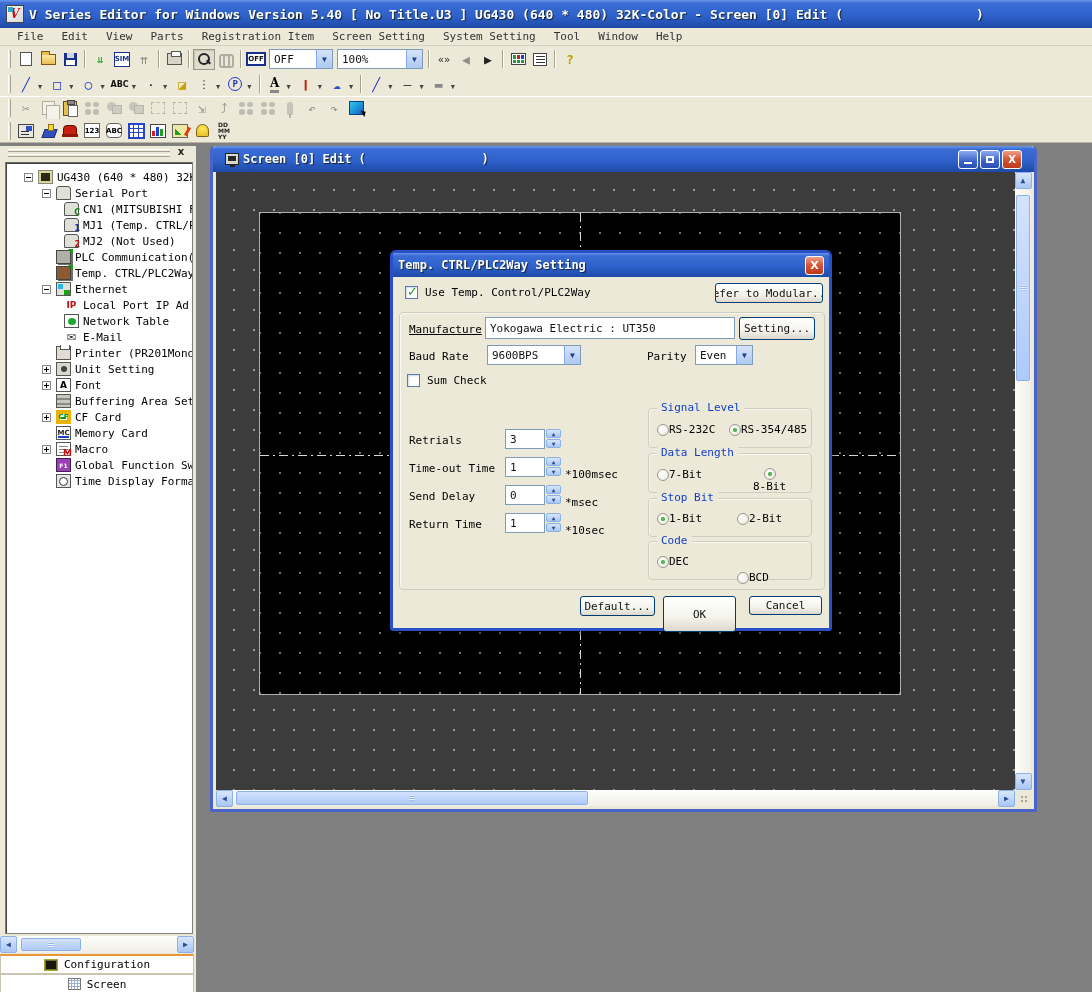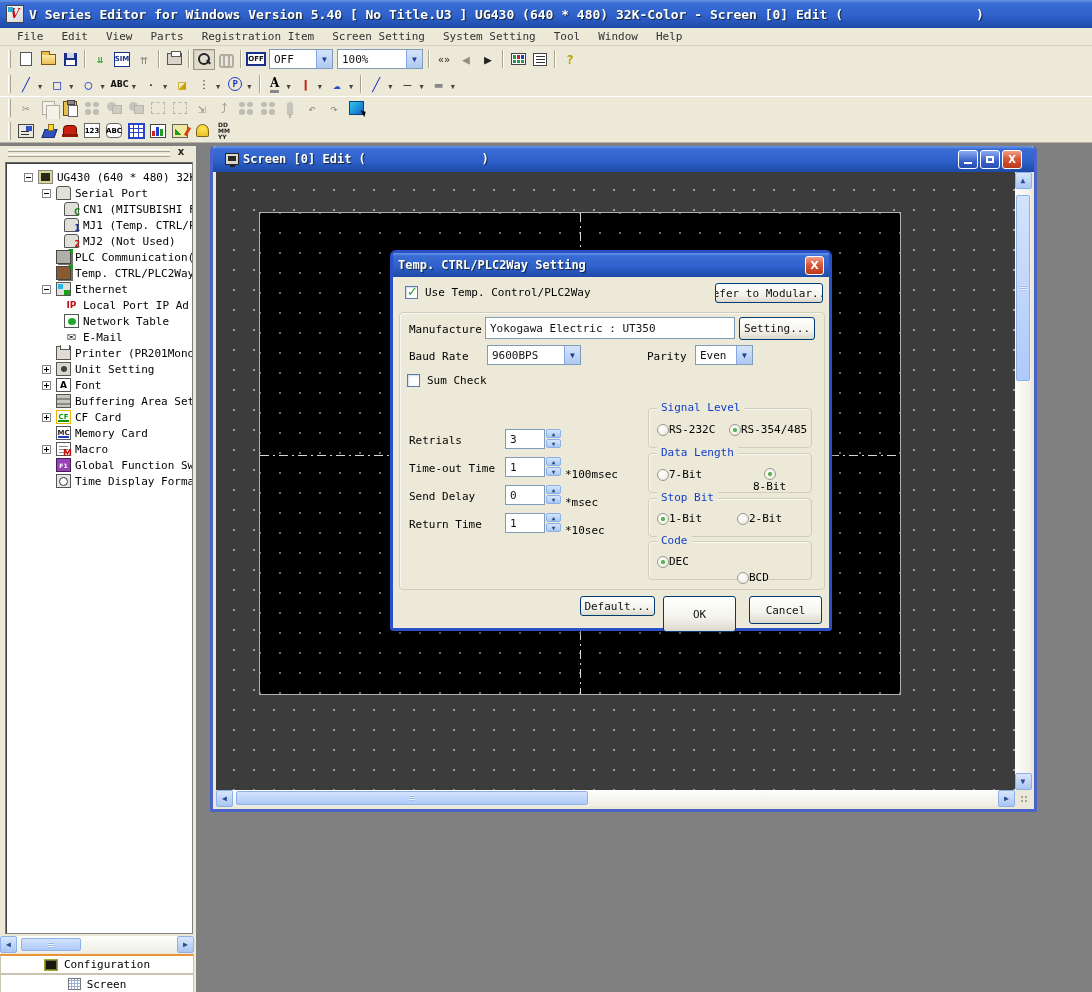--- a/index.html
+++ b/index.html
@@ -126,21 +126,21 @@
   .ti-ip{color:#c01010;font-size:9px;}
   .ti-net{background:#fff;border:1px solid #555;}
   .ti-net::after{content:"";position:absolute;left:3px;top:3px;width:8px;height:7px;background:#20a830;border-radius:50%;}
   .ti-mail{color:#333;font-size:11px;}
   .ti-printer{background:#e0ddd0;border:1px solid #555;}
   .ti-printer::before{content:"";position:absolute;left:3px;top:-3px;width:8px;height:4px;background:#fff;border:1px solid #555;}
   .ti-unit{background:#d8d8cc;border:1px solid #555;}
   .ti-unit::after{content:"";width:6px;height:6px;background:#444;border-radius:50%;}
   .ti-font{background:#fff;border:1px solid #555;font-size:9px;color:#000;}
   .ti-buffer{background:repeating-linear-gradient(180deg,#c8c8bc 0 3px,#8a8a80 3px 5px);border:1px solid #555;}
-  .ti-cf{background:#fff;border:1px solid #eab308;color:#0a9a0a;}
+  .ti-cf{background:#fff;border:4px solid #eab308;color:#0a9a0a;}
   .ti-cf::after{content:"";position:absolute;left:1px;bottom:1px;right:1px;height:2px;background:#0a9a0a;}
   .ti-mc{background:#fff;border:1px solid #555;color:#222;}
   .ti-mc::after{content:"";position:absolute;left:1px;bottom:1px;right:1px;height:2px;background:#2040c0;}
   .ti-macro{background:#fff;border:1px solid #555;}
   .ti-macro::before{content:"";position:absolute;left:2px;top:3px;width:9px;height:1px;background:#888;box-shadow:0 3px 0 #888,0 6px 0 #888;}
   .ti-macro i{position:absolute;right:-2px;bottom:-3px;font:bold 9px "DejaVu Sans",sans-serif;color:#c01010;font-style:normal;}
   .ti-global{background:#9a40b8;border:1px solid #402050;color:#fff;font-size:6px;}
   .ti-time{background:#e8e8e0;border:1px solid #555;}
   .ti-time::after{content:"";width:7px;height:7px;border:1px solid #333;border-radius:50%;background:#fff;}
 
@@ -567,21 +567,21 @@
   <div class="dlg-body">
 
     <div class="abs" style="left:12px;top:9px;display:flex;align-items:center;gap:7px;">
       <span class="cb checked"></span>
       <span class="dlbl">Use Temp. Control/PLC2Way</span>
     </div>
     <div class="xpbtn abs" style="left:322px;top:6px;width:108px;height:20px;">efer to Modular..</div>
 
     <div class="grp" style="left:6px;top:35px;width:426px;height:278px;"></div>
 
-    <span class="dlbl abs" style="left:16px;top:46px;">Manufacture</span>
+    <span class="dlbl abs" style="left:16px;top:46px;text-decoration:underline;">Manufacture</span>
     <div class="field abs" style="left:92px;top:40px;width:250px;height:22px;">Yokogawa Electric : UT350</div>
     <div class="xpbtn abs" style="left:346px;top:40px;width:76px;height:23px;">Setting...</div>
 
     <span class="dlbl abs" style="left:16px;top:73px;">Baud Rate</span>
     <div class="tcombo abs" style="left:92px;top:68px;width:94px;height:20px;">
       <span class="val">9600BPS</span>
       <span class="combo-btn">▼</span>
     </div>
     <span class="dlbl abs" style="left:254px;top:73px;">Parity</span>
     <div class="tcombo abs" style="left:300px;top:68px;width:58px;height:20px;">
@@ -665,15 +665,15 @@
           <span class="dlbl">DEC</span>
         </div>
       <div class="opt abs" style="left:88px;top:13px;margin-top:16px;">
           <span class="radio"></span>
           <span class="dlbl">BCD</span>
         </div>
     </div>
 
     <div class="xpbtn abs" style="left:187px;top:319px;width:75px;height:20px;">Default...</div>
     <div class="xpbtn abs" style="left:270px;top:319px;width:73px;height:36px;">OK</div>
-    <div class="xpbtn abs" style="left:356px;top:319px;width:73px;height:28px;">Cancel</div>
+    <div class="xpbtn abs" style="left:356px;top:319px;width:73px;height:19px;">Cancel</div>
   </div>
 </div>
 
 </body></html>

